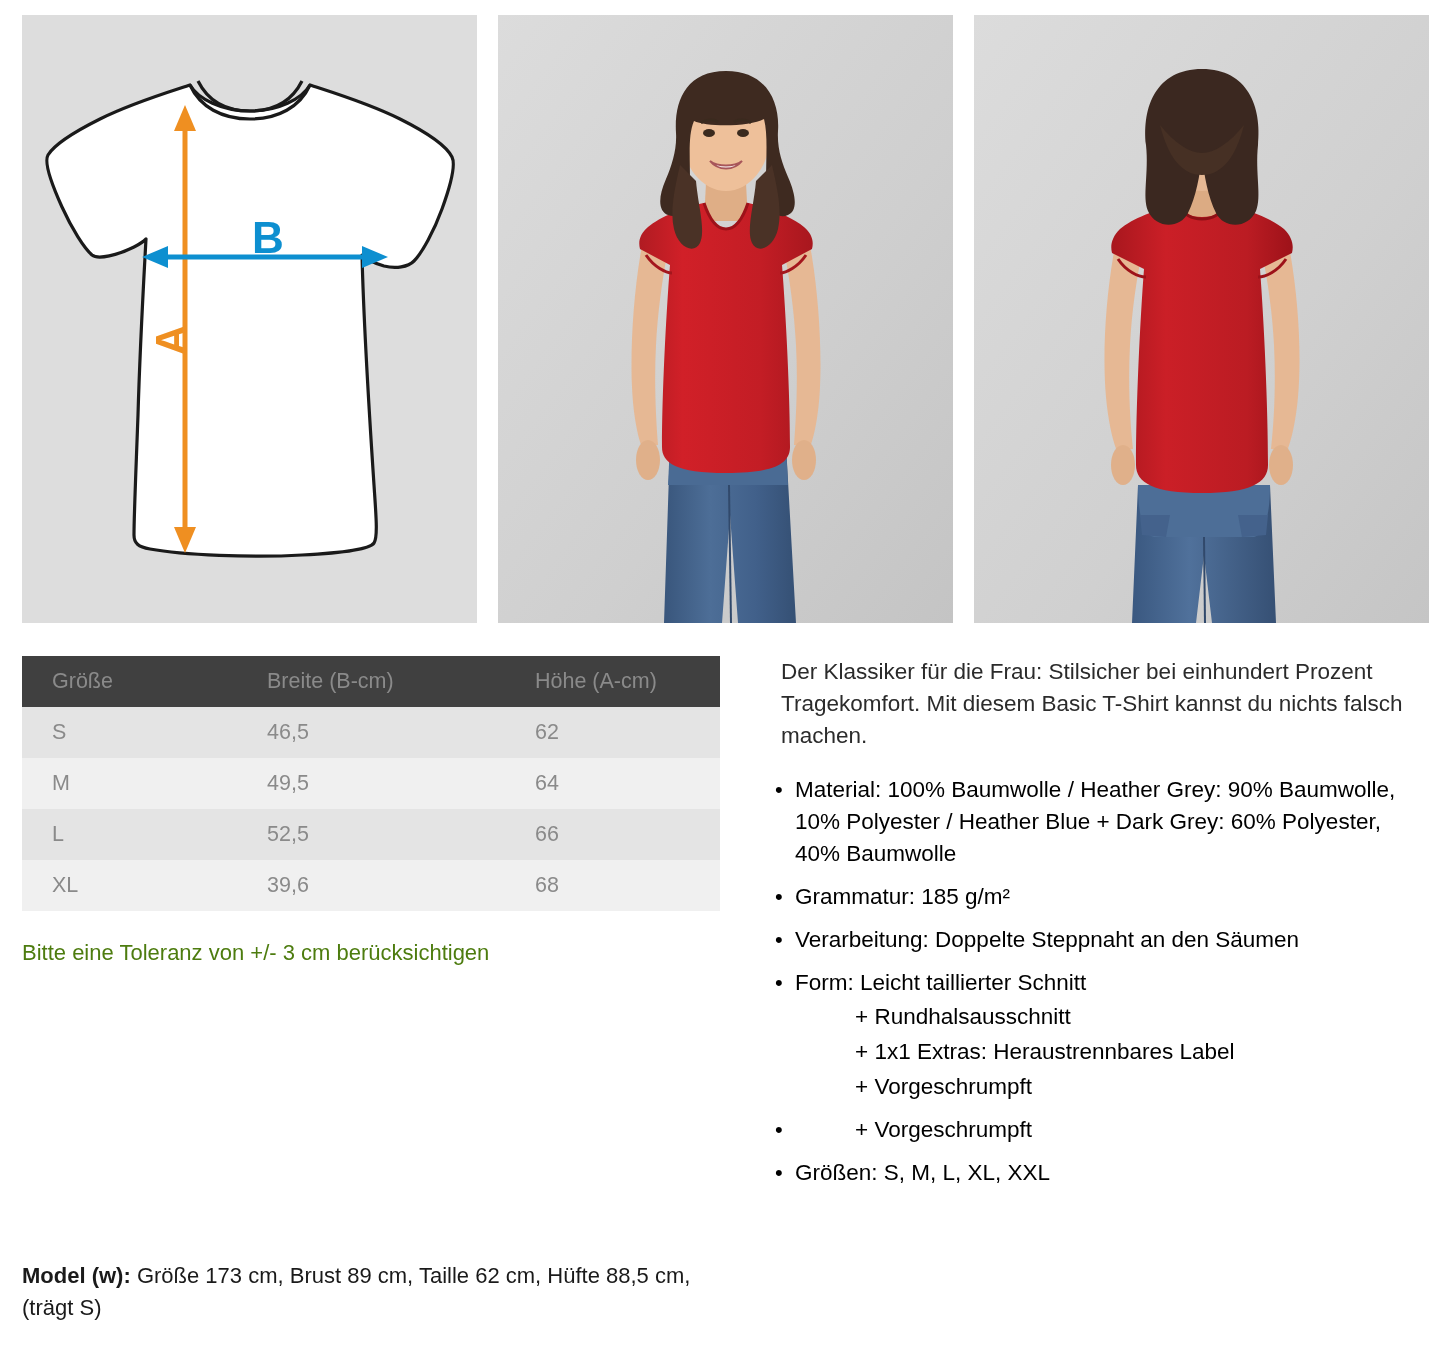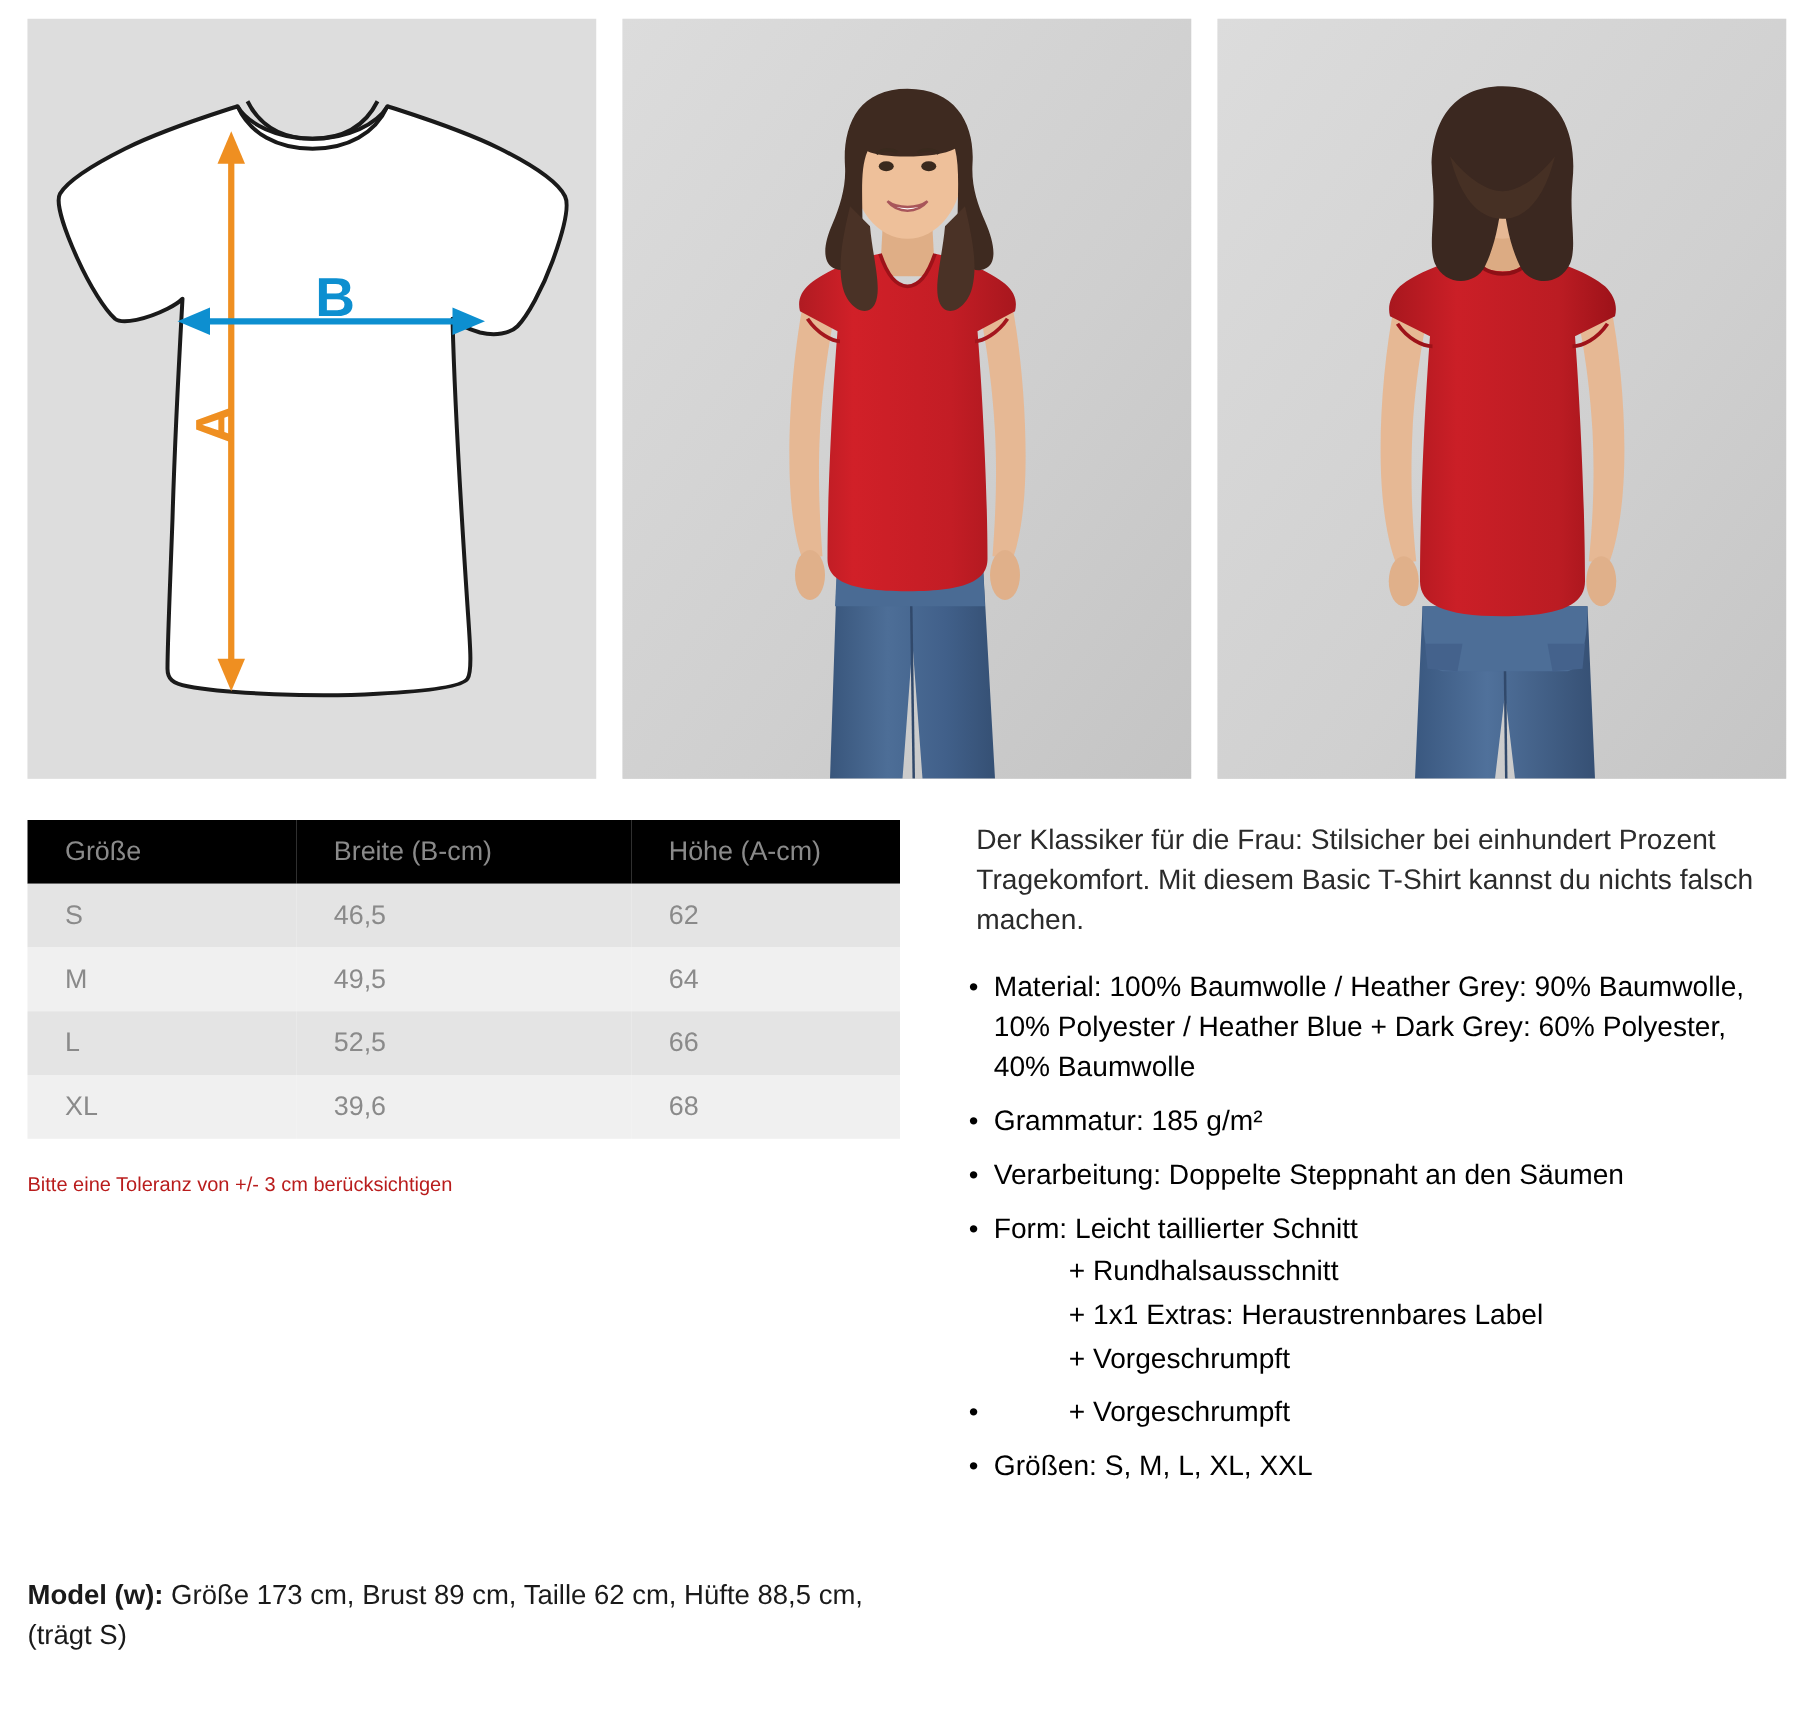--- a/index.html
+++ b/index.html
@@ -69,36 +69,36 @@
     color: #8a8a8a;
   }
   table.size-table th,
   table.size-table td {
     text-align: left;
     font-weight: normal;
     padding: 13px 0 13px 30px;
     height: 24px;
   }
   table.size-table thead th {
-    background: #000000;
+    background: #404040;
     color: #8a8a8a;
   }
   table.size-table tbody tr:nth-child(odd) td {
     background: #e4e4e4;
   }
   table.size-table tbody tr:nth-child(even) td {
     background: #f0f0f0;
   }
   table.size-table col.c1 { width: 215px; }
   table.size-table col.c2 { width: 268px; }
   table.size-table col.c3 { width: 215px; }
 
   .tolerance {
-    font-size: 16px;
-    color: #b91c1c;
+    font-size: 22px;
+    color: #4d7c0f;
     margin-top: 27px;
     line-height: 1.35;
   }
 
   .model-note {
     font-size: 22px;
     color: #1a1a1a;
     line-height: 1.45;
     position: absolute;
     left: 0;

